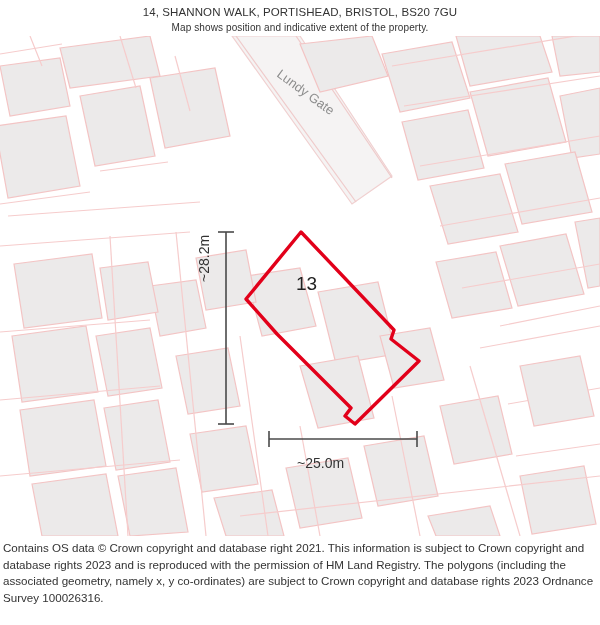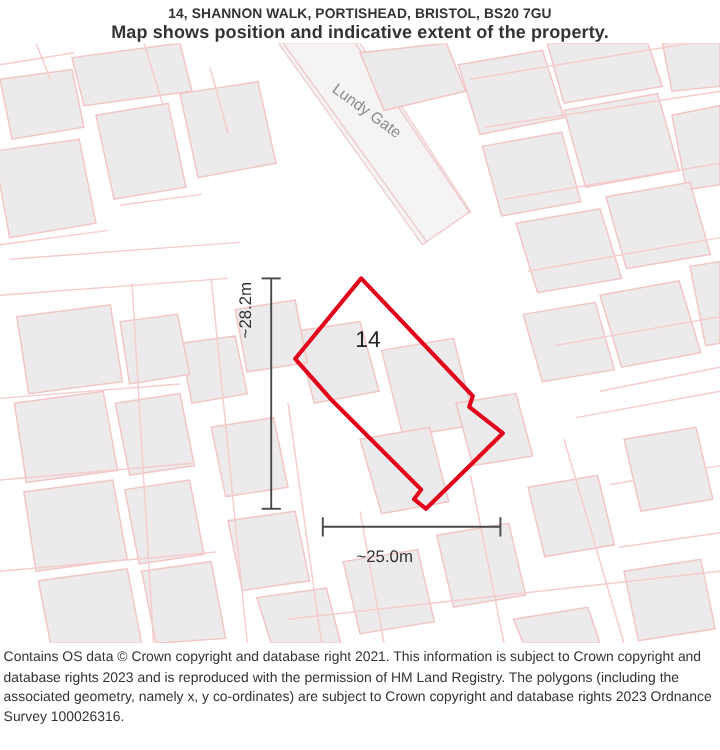--- a/index.html
+++ b/index.html
@@ -22,30 +22,29 @@
   
   .header {
     position: absolute;
     top: 0;
     left: 0;
     width: 600px;
     height: 36px;
     text-align: center;
     padding-top: 5px;
     box-sizing: border-box;
-    font-weight: bold;
   }
   .header .title {
     font-size: 11.5px;
     color: #333333;
     line-height: 15px;
     letter-spacing: 0.1px;
   }
   .header .subtitle {
-    font-size: 15px;
+    font-size: 10px;
     color: #333333;
     line-height: 15px;
     letter-spacing: 0.1px;
   }
   
   .map {
     position: absolute;
     top: 36px;
     left: 0;
     width: 600px;
@@ -220,21 +219,21 @@
         <line x1="269" y1="403" x2="417" y2="403"></line>
         <line x1="269" y1="395" x2="269" y2="411"></line>
         <line x1="417" y1="395" x2="417" y2="411"></line>
       </g>
 
       <path d="M246 263 L301 196 L394 294 L391 303 L419 325 L355 388 L345 380 L351 372 L277 298 Z" fill="none" stroke="#e2001a" stroke-width="3.4" stroke-linejoin="round"></path>
 
       <text class="road-label" x="276" y="40" fill="#8d8d8d" font-family="Liberation Sans, sans-serif" font-size="14" transform="rotate(36 276 40)">Lundy Gate</text>
     </svg>
 
-    <div class="plot-number">14</div>
+    <div class="plot-number">13</div>
     <div class="dim-vertical">~28.2m</div>
     <div class="dim-horizontal">~25.0m</div>
   </div>
 
   <div class="footer">
     <p>Contains OS data © Crown copyright and database right 2021. This information is subject to Crown copyright and database rights 2023 and is reproduced with the permission of HM Land Registry. The polygons (including the associated geometry, namely x, y co-ordinates) are subject to Crown copyright and database rights 2023 Ordnance Survey 100026316.</p>
   </div>
 
 </div>
 

